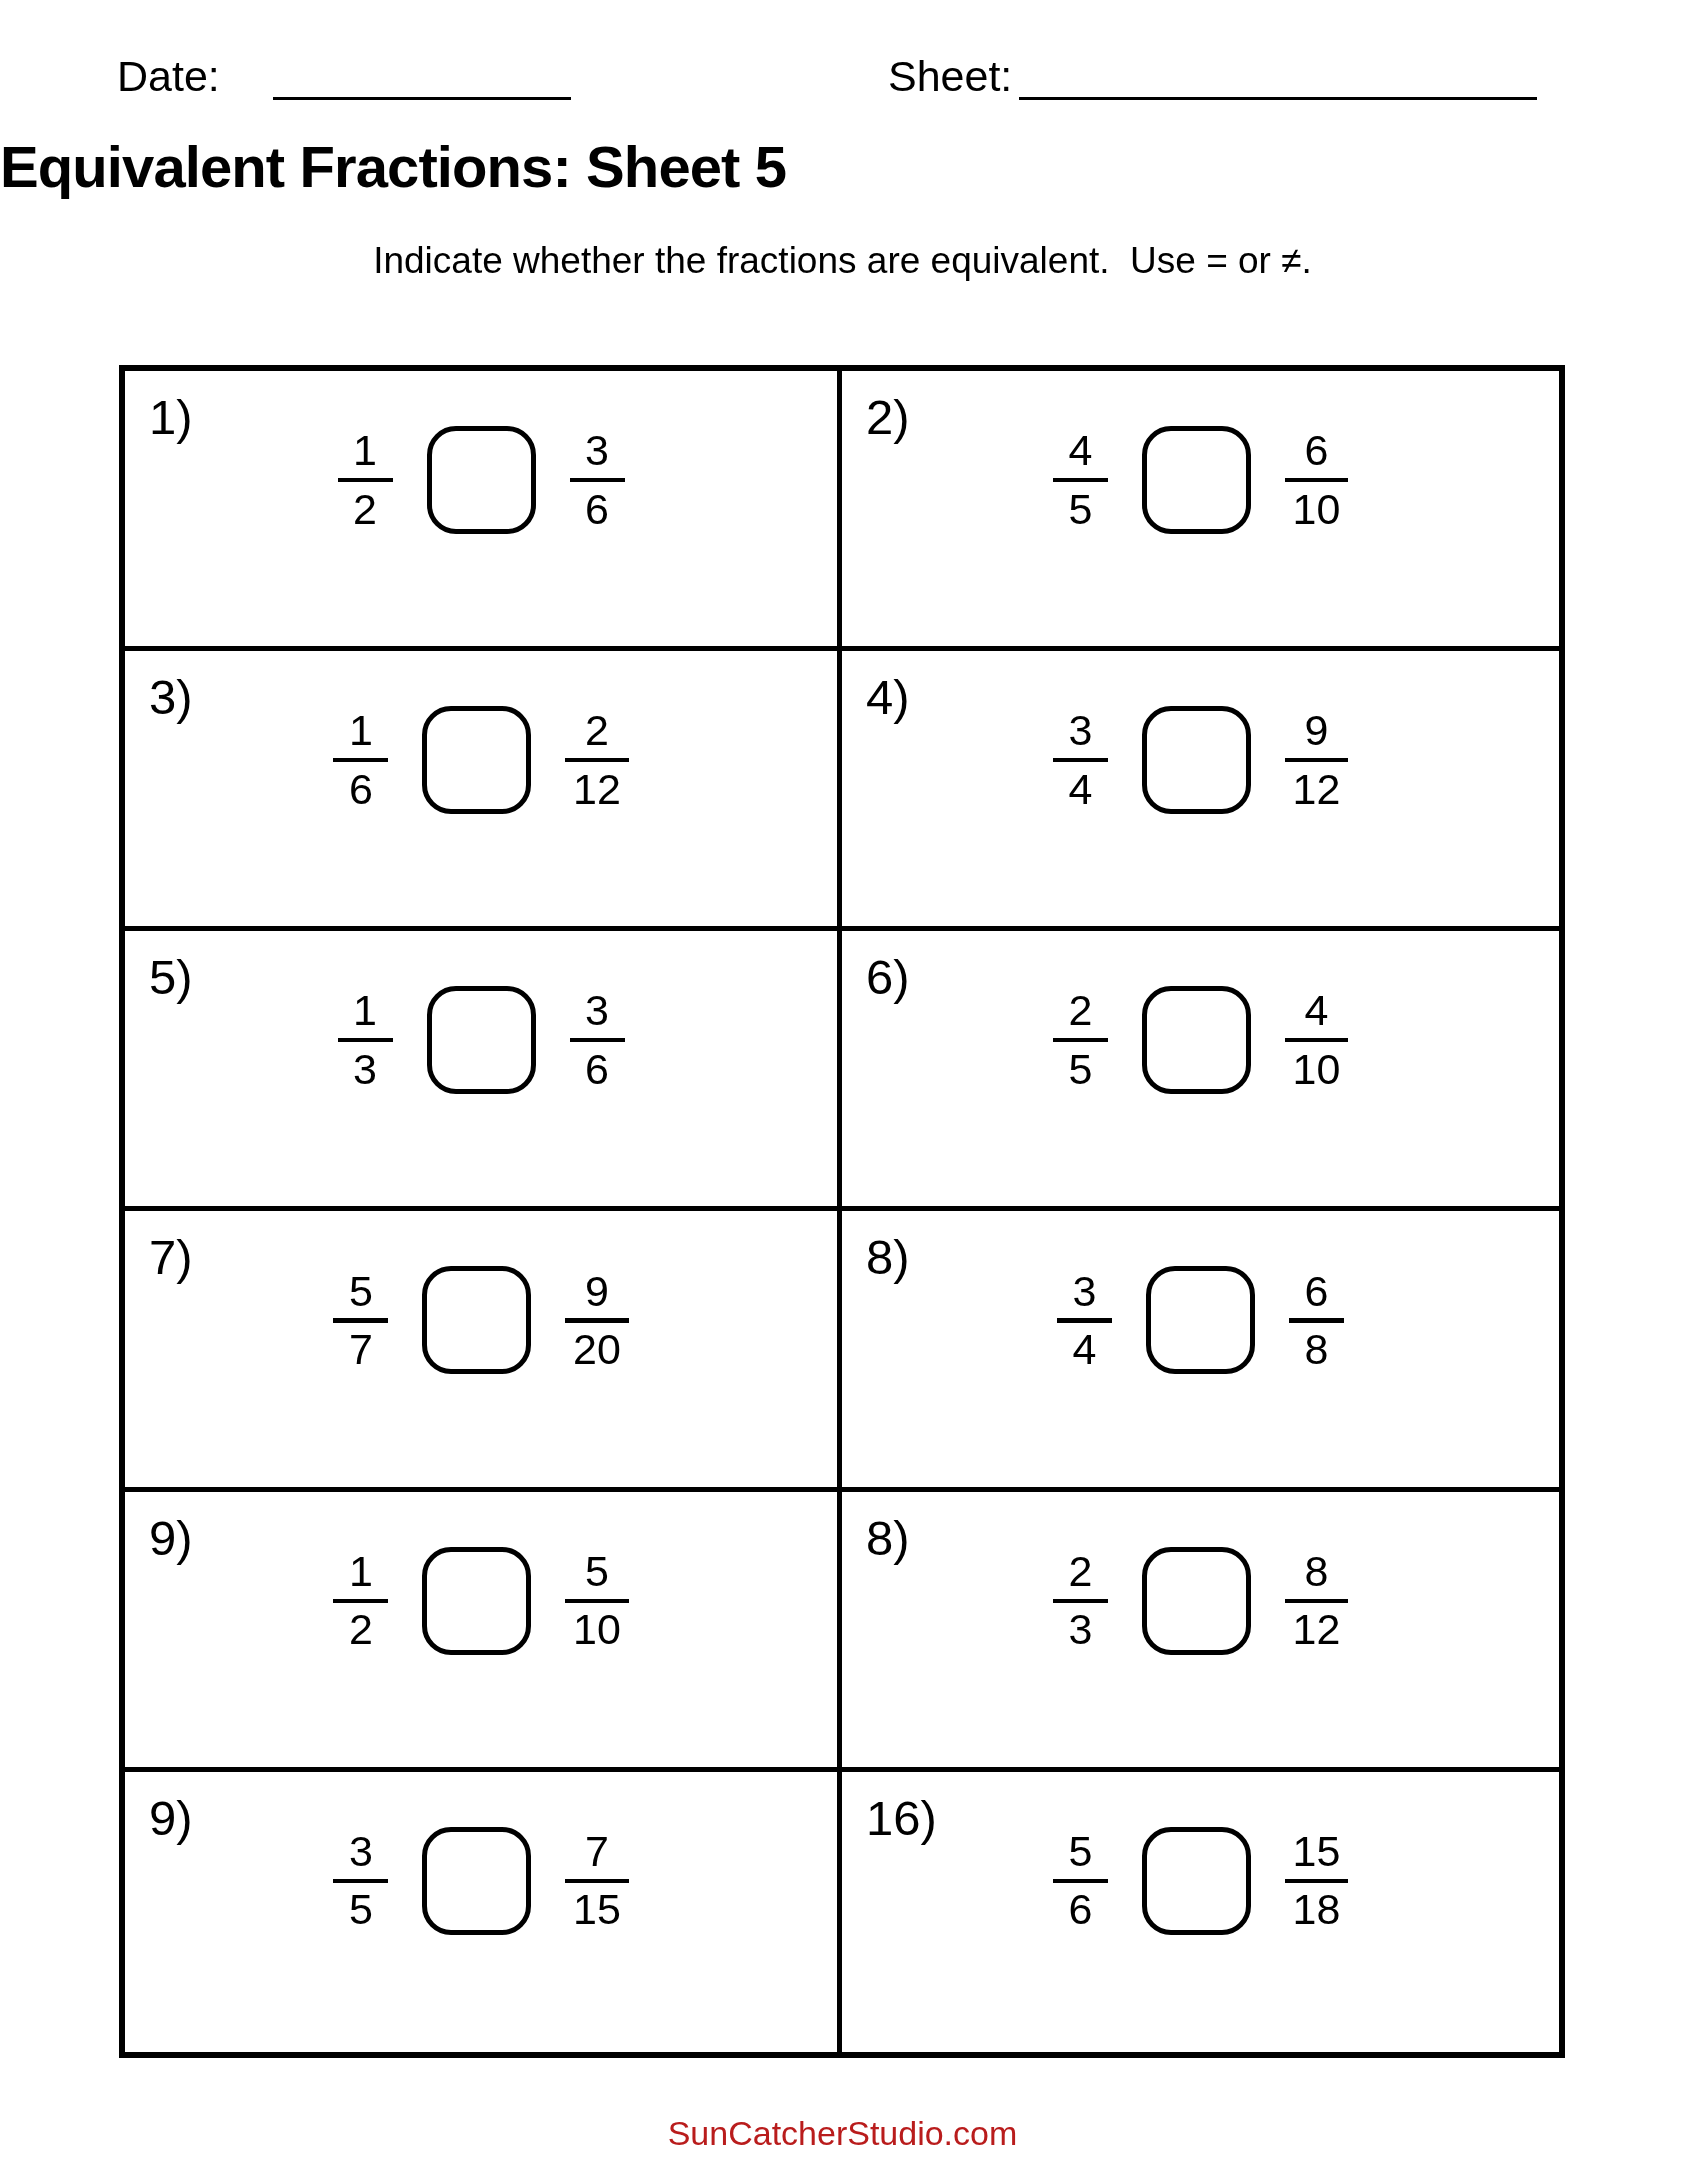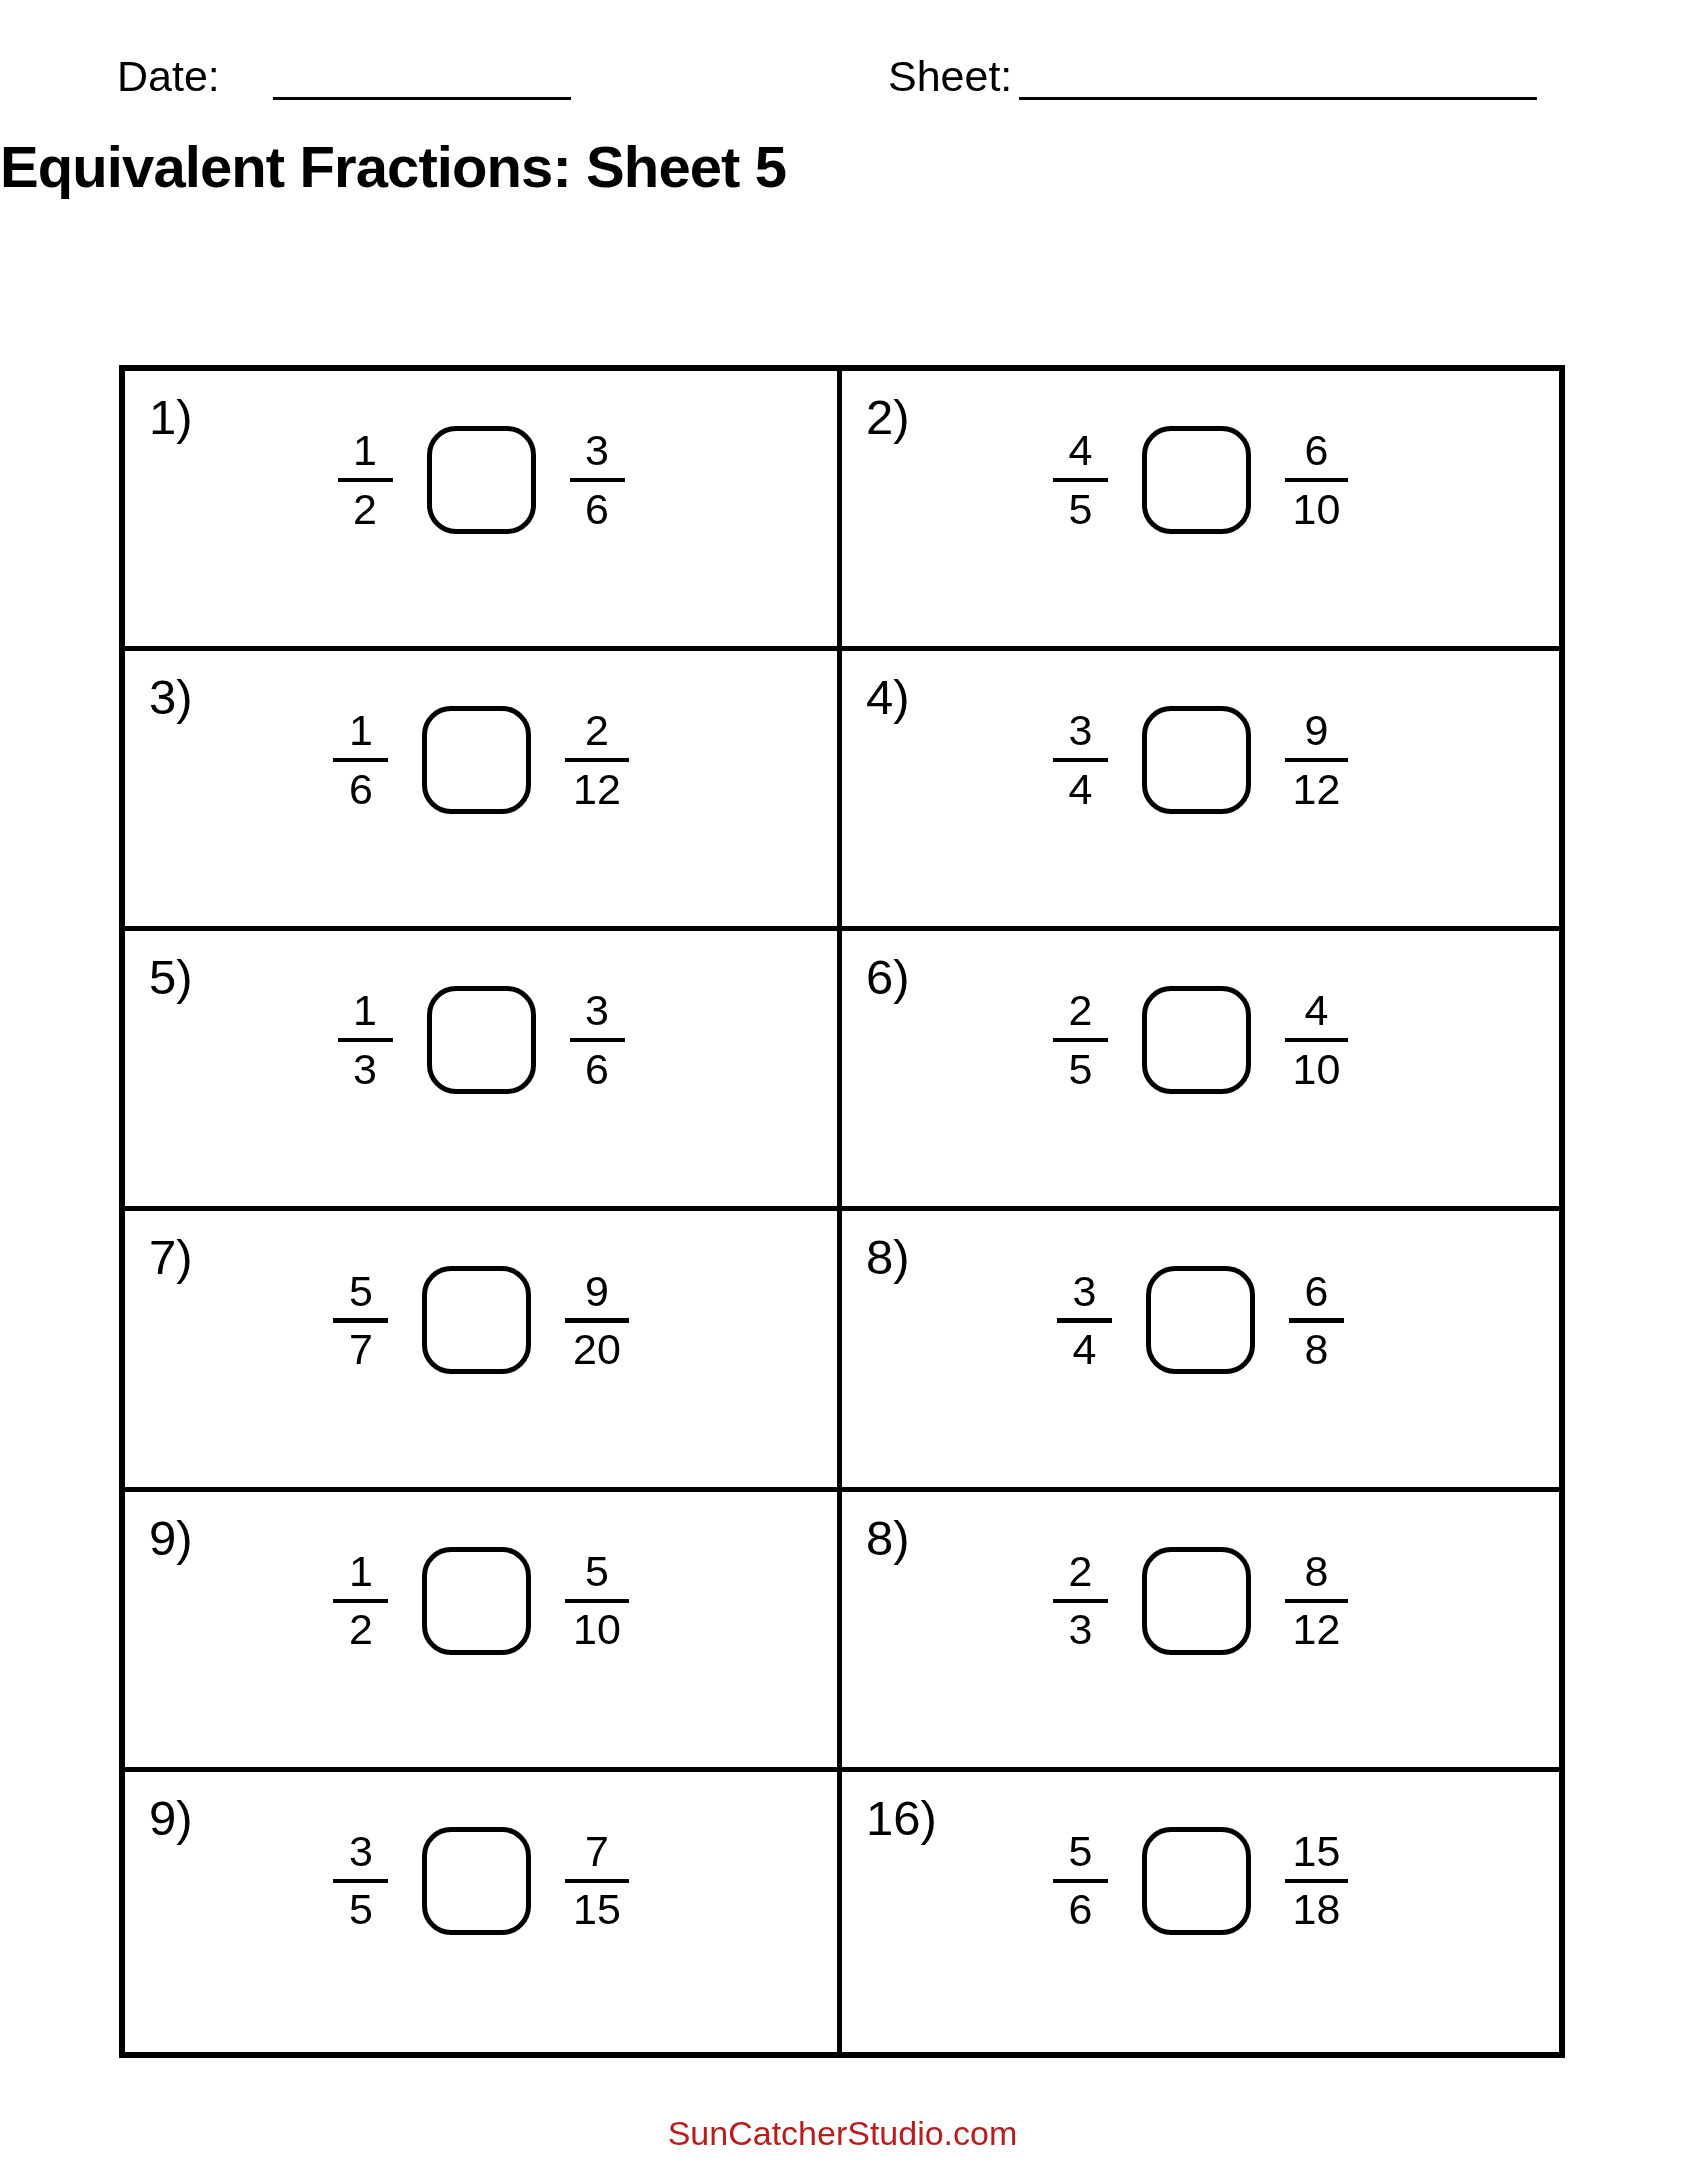--- a/index.html
+++ b/index.html
@@ -86,20 +86,21 @@
     <span class="field-label">Date:</span>
     <span class="blank"></span>
   </div>
 
   <div class="field name-field">
     <span class="field-label">Sheet:</span>
     <span class="blank"></span>
   </div>
 
   <div class="title">Equivalent Fractions: Sheet 5</div>
+  <div class="subtitle">Indicate whether the fractions are equivalent.  Use = or ≠.</div>
 
   <div class="grid">
 
     <div class="cell">
       <span class="pnum">1)</span>
       <div class="prow">
         <div class="fraction">
           <span class="num">1</span>
           <span class="bar"></span>
           <span class="den">2</span>

